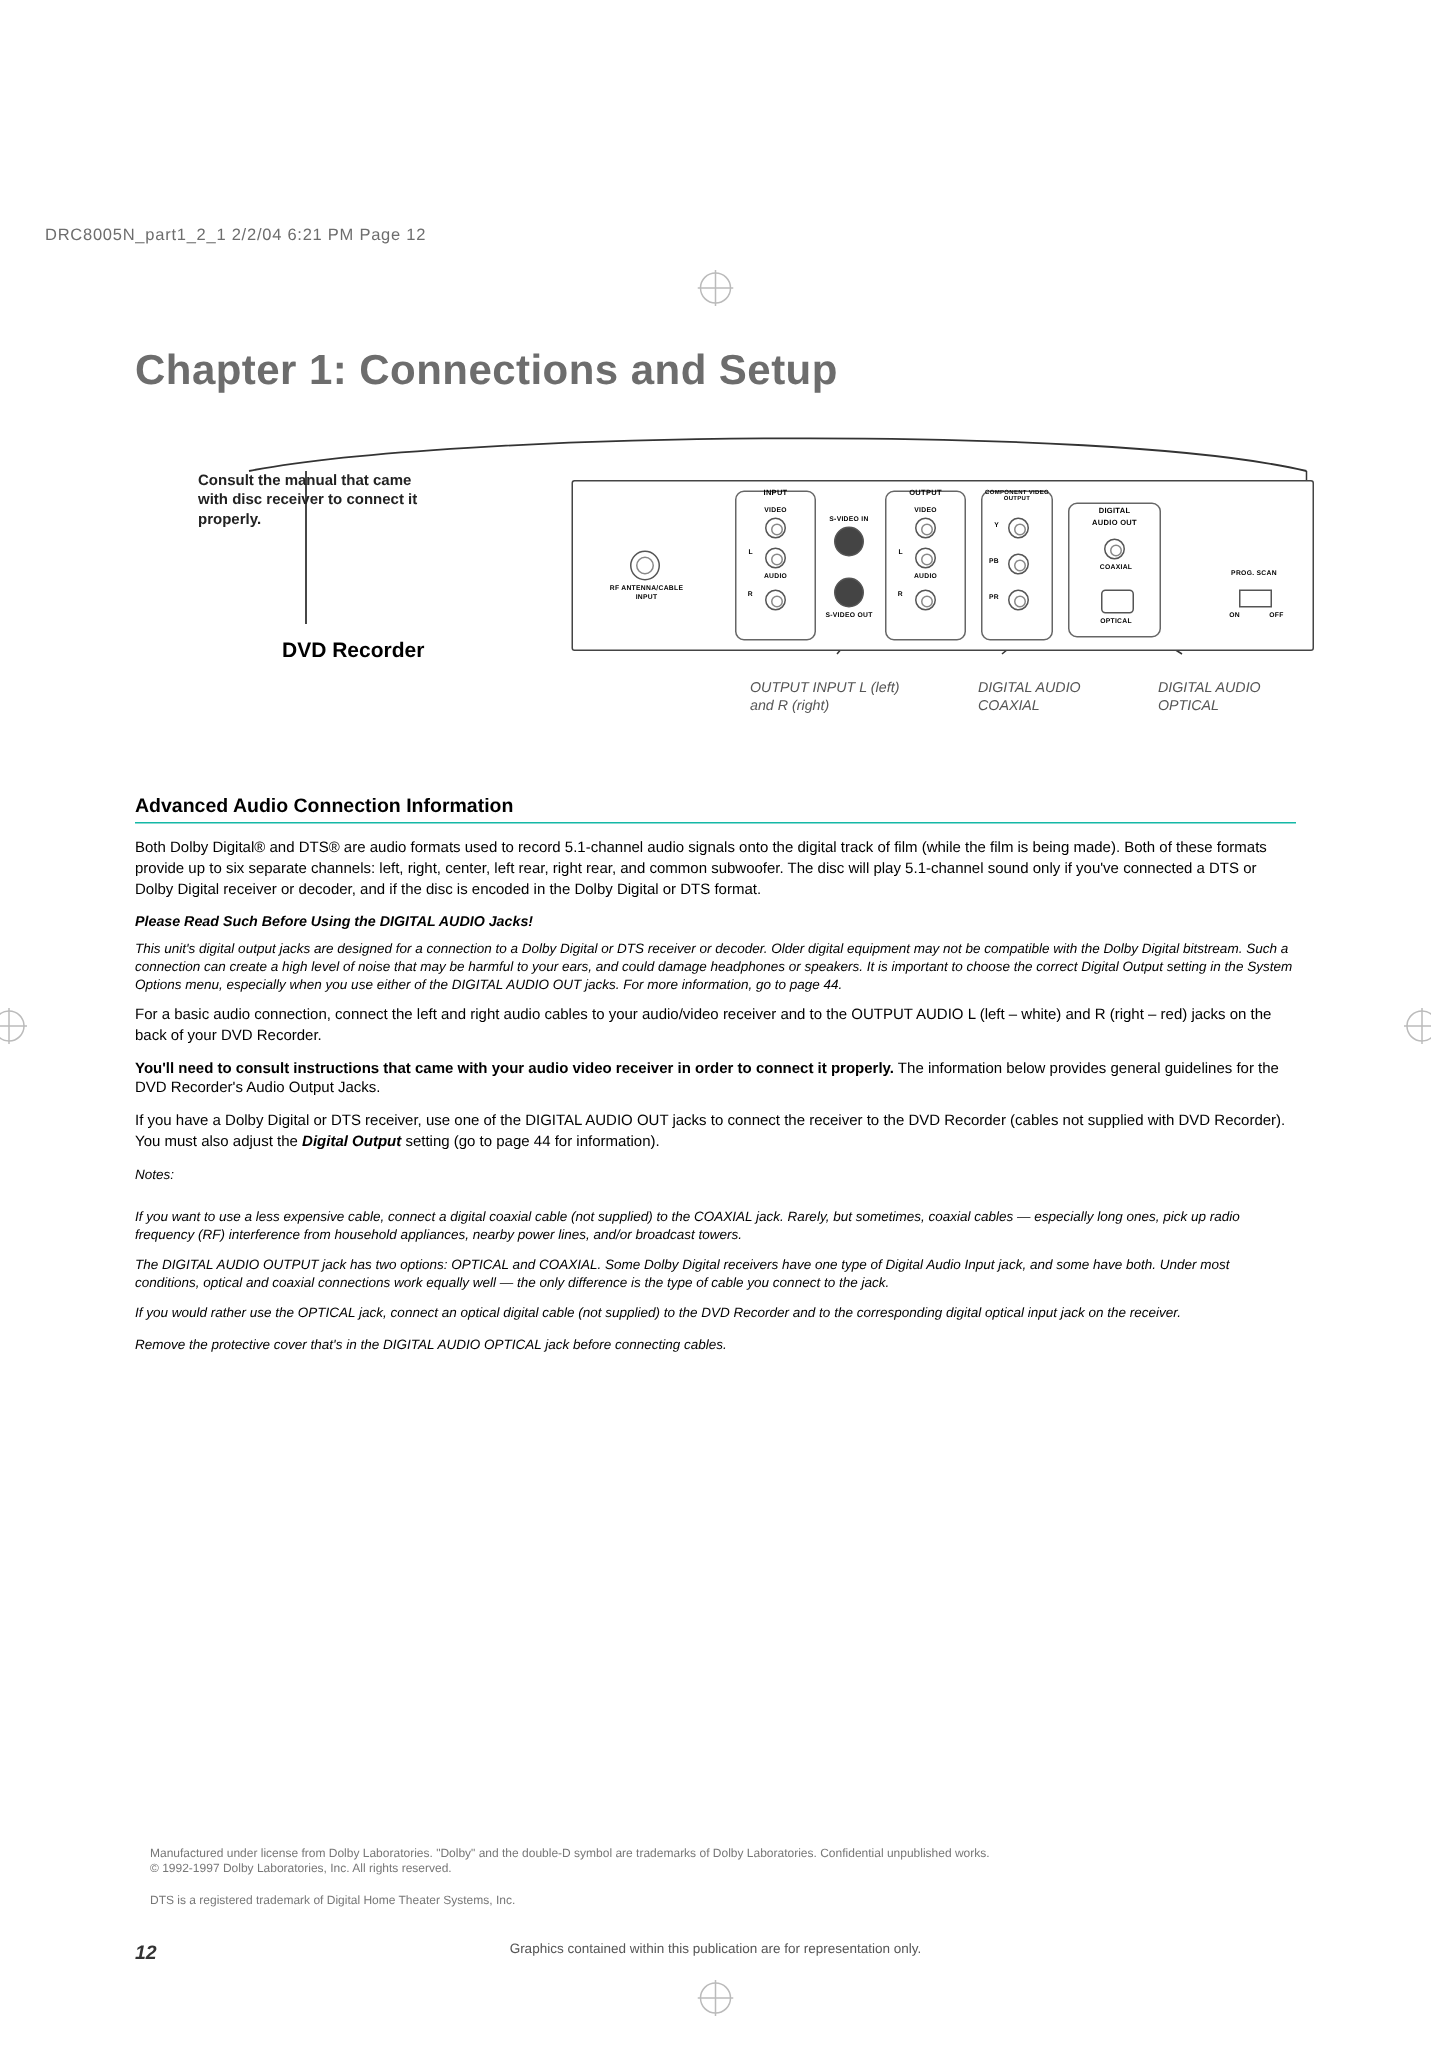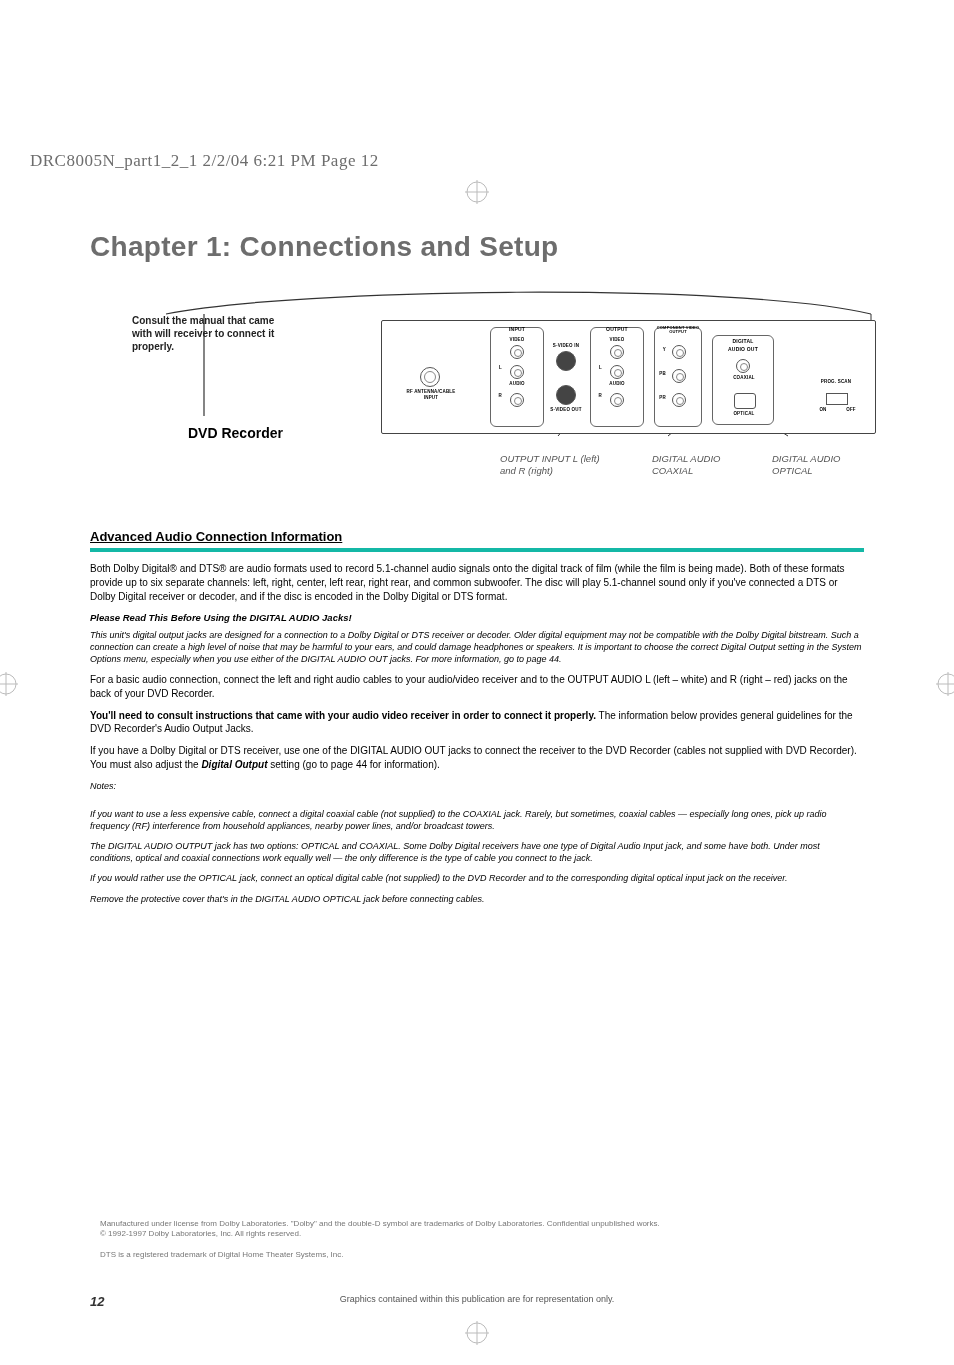--- a/index.html
+++ b/index.html
@@ -13,22 +13,22 @@
   .page {
     position: relative;
     width: 954px;
     height: 1365px;
     box-sizing: border-box;
     padding: 150px 90px 0 90px;
     font-size: 11px;
     line-height: 1.35;
   }
   .print-header {
-    font-family: Liberation Serif, serif;
-    font-size: 17px;
+    font-family: Liberation Sans, sans-serif;
+    font-size: 11px;
     letter-spacing: 0.5px;
     color: #6d6d6d;
   }
   .print-mark {
     margin: 6px 0 22px 0;
     text-align: center;
     color: #a0a0a0;
   }
   .chapter-title {
     font-size: 28px;
@@ -146,24 +146,23 @@
     font-size: 9.5px;
     color: #555;
     line-height: 1.25;
   }
   .h2 {
     font-size: 13px;
     font-weight: 700;
     margin: 30px 0 4px 0;
   }
   .h2-underline {
-    border-bottom: 4px solid #14b8a6;
+    border-bottom: 1px solid #14b8a6;
     padding-bottom: 3px;
     margin-bottom: 10px;
-    text-decoration: underline;
   }
   p {
     margin: 0 0 8px 0;
     font-size: 10px;
     line-height: 1.38;
   }
   .bold-inline { font-weight: 700; }
   .ital-block {
     font-style: italic;
     font-size: 9px;
@@ -172,21 +171,21 @@
   }
   .ital-bold-block {
     font-style: italic;
     font-weight: 700;
     font-size: 9.5px;
     margin: 6px 0 4px 0;
   }
   .footer-fine {
     position: absolute;
     left: 100px;
-    bottom: 104px;
+    bottom: 92px;
     font-size: 8px;
     line-height: 1.35;
     color: #777;
     width: 760px;
   }
   .page-num-row {
     position: absolute;
     left: 90px;
     right: 90px;
     bottom: 60px;
@@ -265,21 +264,21 @@
 
       <line x1="108" y1="26" x2="108" y2="128" stroke="#333" stroke-width="1.2"></line>
 
       <line x1="462" y1="148" x2="486" y2="120" stroke="#333" stroke-width="1"></line>
       <line x1="572" y1="148" x2="612" y2="115" stroke="#333" stroke-width="1"></line>
       <line x1="692" y1="148" x2="648" y2="120" stroke="#333" stroke-width="1"></line>
 
       <path d="M775,26 L775,90" stroke="#333" stroke-width="1" fill="none"></path>
     </svg>
 
-    <div class="callout-text" style="left:36px; top:26px;">Consult the manual that came with will receiver to connect it properly.</div>
+    <div class="callout-text" style="left:36px; top:26px;">Consult the manual that came with disc receiver to connect it properly.</div>
 
     <div class="dvd-rec-label">DVD Recorder</div>
 
     <div class="backpanel">
 
       <div class="coax-f" style="left:38px; top:46px;"></div>
       <div class="tiny" style="left:22px; top:68px; width:54px;">RF ANTENNA/CABLE INPUT</div>
 
       <div class="grp" style="left:108px; top:6px; width:54px; height:100px;">
         <div class="grp-label">INPUT</div>
@@ -342,21 +341,21 @@
       <span>COAXIAL</span>
     </div>
     <div style="position:absolute; left:676px; top:165px; width:110px;" class="connector-caption">
       <span>DIGITAL AUDIO</span><br>
       <span>OPTICAL</span>
     </div>
   </div>
 
   <div class="h2 h2-underline">Advanced Audio Connection Information</div>
   <p>Both Dolby Digital® and DTS® are audio formats used to record 5.1-channel audio signals onto the digital track of film (while the film is being made). Both of these formats provide up to six separate channels: left, right, center, left rear, right rear, and common subwoofer. The disc will play 5.1-channel sound only if you've connected a DTS or Dolby Digital receiver or decoder, and if the disc is encoded in the Dolby Digital or DTS format.</p>
-  <div class="ital-bold-block">Please Read This Before Using the DIGITAL AUDIO Jacks!</div>
+  <div class="ital-bold-block">Please Read Such Before Using the DIGITAL AUDIO Jacks!</div>
   <div class="ital-block">This unit's digital output jacks are designed for a connection to a Dolby Digital or DTS receiver or decoder. Older digital equipment may not be compatible with the Dolby Digital bitstream. Such a connection can create a high level of noise that may be harmful to your ears, and could damage headphones or speakers. It is important to choose the correct Digital Output setting in the System Options menu, especially when you use either of the DIGITAL AUDIO OUT jacks. For more information, go to page 44.</div>
 
 
   <p>For a basic audio connection, connect the left and right audio cables to your audio/video receiver and to the OUTPUT AUDIO L (left – white) and R (right – red) jacks on the back of your DVD Recorder.</p>
 
   <p>
     <span class="bold-inline">You'll need to consult instructions that came with your audio video receiver in order to connect it properly.</span><span> The information below provides general guidelines for the DVD Recorder's Audio Output Jacks.</span>
   </p>
 
   <p>

